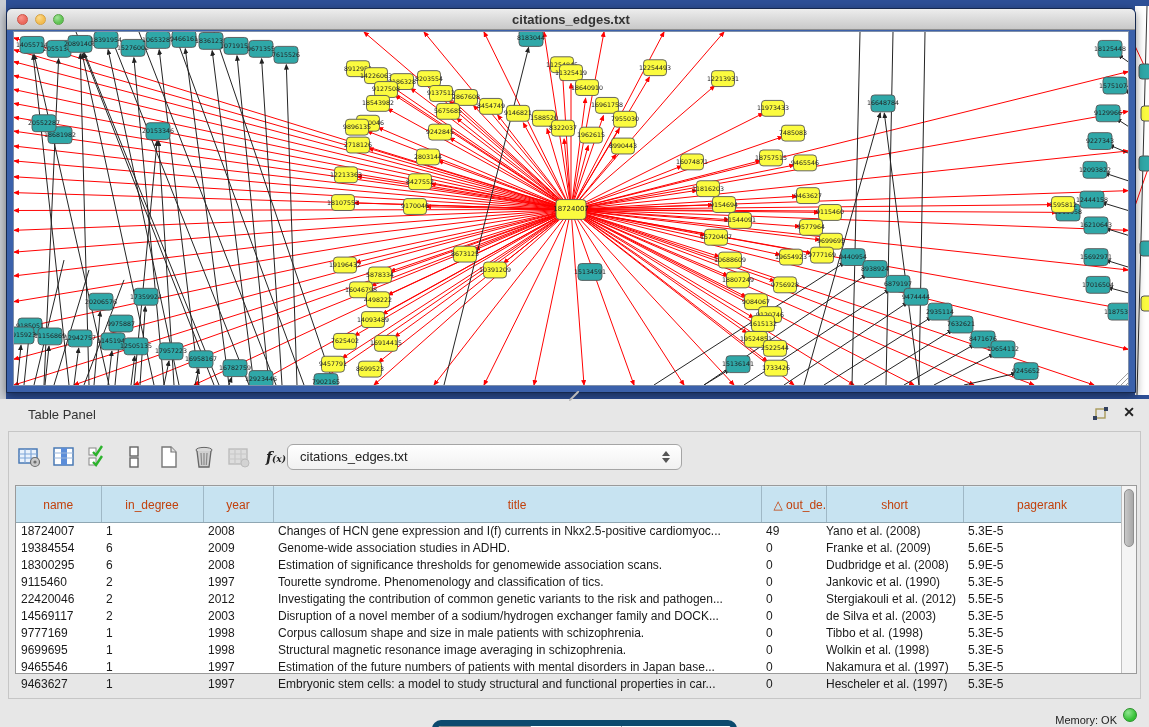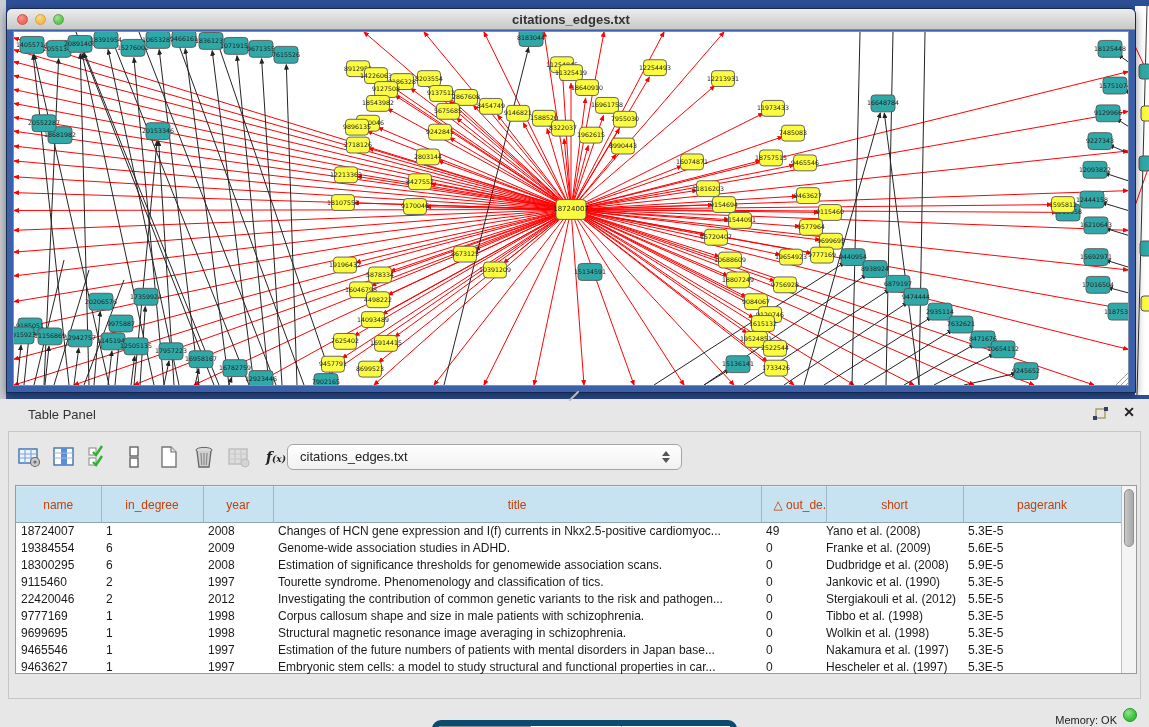--- a/index.html
+++ b/index.html
@@ -931,20 +931,29 @@
             <tr>
               <td class="c0">22420046</td>
               <td class="c1">2</td>
               <td class="c2">2012</td>
               <td class="c3">Investigating the contribution of common genetic variants to the risk and pathogen...</td>
               <td class="c4">0</td>
               <td class="c5">Stergiakouli et al. (2012)</td>
               <td class="c6">5.5E-5</td>
             </tr>
             <tr>
+              <td class="c0">14569117</td>
+              <td class="c1">2</td>
+              <td class="c2">2003</td>
+              <td class="c3">Disruption of a novel member of a sodium/hydrogen exchanger family and DOCK...</td>
+              <td class="c4">0</td>
+              <td class="c5">de Silva et al. (2003)</td>
+              <td class="c6">5.3E-5</td>
+            </tr>
+            <tr>
               <td class="c0">9777169</td>
               <td class="c1">1</td>
               <td class="c2">1998</td>
               <td class="c3">Corpus callosum shape and size in male patients with schizophrenia.</td>
               <td class="c4">0</td>
               <td class="c5">Tibbo et al. (1998)</td>
               <td class="c6">5.3E-5</td>
             </tr>
             <tr>
               <td class="c0">9699695</td>

